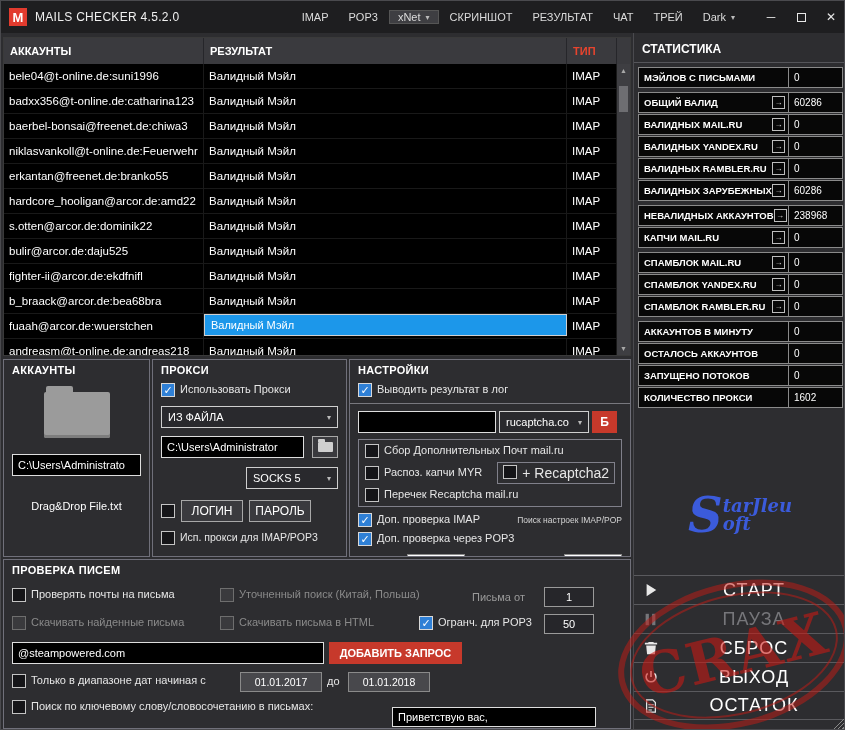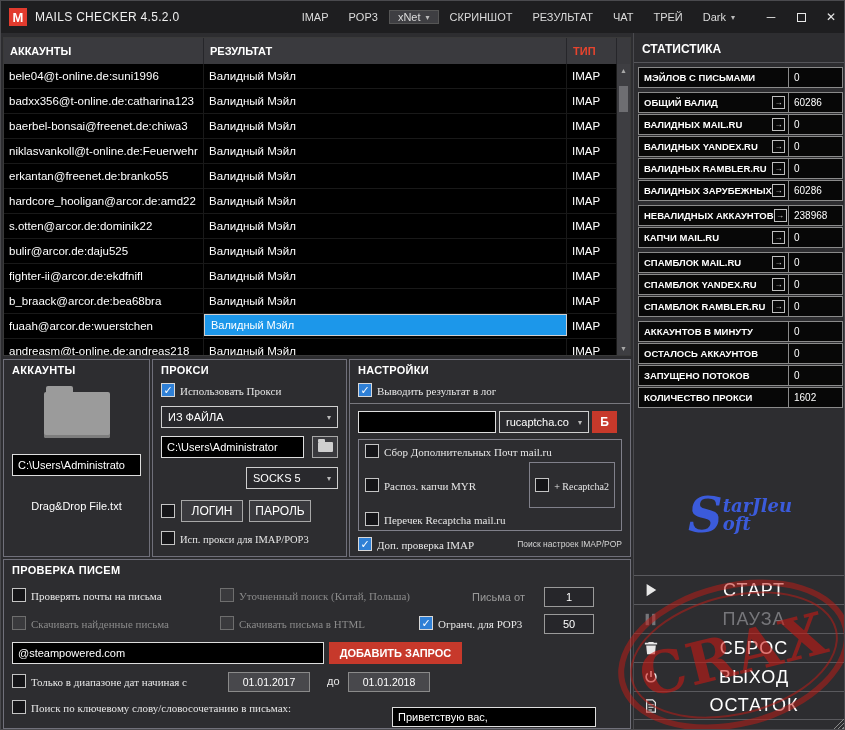--- a/index.html
+++ b/index.html
@@ -36,21 +36,21 @@
 
   
   .panel { position:absolute; border:1px solid #70707a; background:#2d2d30; overflow:hidden; }
   .ptitle { font-size:11px; font-weight:bold; color:#fff; padding:4px 8px 2px; letter-spacing:.3px; }
   #accounts-panel { left:2px; top:358px; width:147px; height:198px; }
   #proxy-panel { left:151px; top:358px; width:195px; height:198px; }
   #settings-panel { left:348px; top:358px; width:282px; height:198px; }
   #mailcheck-panel { left:2px; top:558px; width:628px; height:170px; }
 
   
-  .cb { display:flex; align-items:flex-end; gap:5px; font-size:11px; color:#e6e6e6; white-space:nowrap;font-family:Liberation Serif, serif; }
+  .cb { display:flex; align-items:flex-start; gap:5px; font-size:11px; color:#e6e6e6; white-space:nowrap; }
   .cb .box { width:14px; height:14px; border:1px solid #c4c4c4; background:#151518; flex:0 0 auto; display:flex; align-items:center; justify-content:center; color:#fff; }
   .cb.checked .box { background:#2f80d6; border-color:#d8d8d8; }
   .cb.checked .box::after { content:"✓"; font-size:11px; line-height:1; }
   .cb.disabled { color:#8a8a8a; }
   .cb.disabled .box { border-color:#6e6e6e; background:#3a3a3d; }
 
   
   .tinput { background:#000; border:1px solid #dedede; color:#fff; font-size:11px; height:22px; padding:0 5px; font-family:inherit; outline:none; }
   .tinput.small { background:#26262a; border:1px solid #9a9a9a; text-align:center; height:20px; }
   .tinput.lite { background:#fff; color:#000; border:1px solid #8a8a8a; text-align:center; height:20px; }
@@ -83,21 +83,21 @@
   
   #settings-panel .content { padding:2px 8px 0; }
   .st-log { margin-top:3px; }
   .sep { border-top:1px solid #78787e; margin:6px -8px 0; }
   .captcha-row { display:flex; gap:3px; margin-top:7px; }
   .captcha-key { width:138px; }
   .captcha-sel { width:90px; }
   .bal-btn { width:25px; height:22px; font-size:12px; display:flex; align-items:center; justify-content:center; }
   .group-box { border:1px solid #80808a; margin-top:6px; padding:4px 6px; display:flex; flex-direction:column; gap:4px; }
   .gb-row { display:flex; justify-content:space-between; align-items:center; }
-  .recap2 { border:1px solid #80808a; padding:15px 5px; font-size:10px; }
+  .recap2 { border:1px solid #80808a; padding:2px 5px; font-size:14px; }
   .imap-row { display:flex; align-items:center; justify-content:space-between; margin-top:6px; }
   .hint { font-size:8.5px; color:#d4d4d4; }
   .pop3-row { margin-top:5px; }
   .tt-row { display:flex; align-items:center; margin-top:8px; font-size:11px; color:#e6e6e6; }
   .tt-row .tinput { width:58px; margin-left:7px; }
   .tt-spacer { flex:1; }
 
   
   #mailcheck-panel .content { position:relative; height:147px; }
   .mc-abs { position:absolute; }
@@ -372,21 +372,21 @@
       </label>
       <input class="tinput small num-in mc-abs" style="left: 540px; top: 36px;" value="50">
 
       <input class="tinput mc-query mc-abs" style="left: 8px; top: 64px;" value="@steampowered.com">
       <button class="redbtn mc-addbtn mc-abs" style="left:325px;top:64px">ДОБАВИТЬ ЗАПРОС</button>
 
       <label class="cb mc-abs" style="left:8px;top:96px">
         <span class="box"></span>
         <span>Только в диапазоне дат начиная с</span>
       </label>
-      <div class="datebtn mc-date mc-abs" style="left:224px;top:94px">01.01.2017</div>
+      <div class="datebtn mc-date mc-abs" style="left:236px;top:94px">01.01.2017</div>
       <span class="mc-label mc-abs" style="left:323px;top:97px;color:#e6e6e6">до</span>
       <div class="datebtn mc-date mc-abs" style="left:344px;top:94px">01.01.2018</div>
 
       <label class="cb mc-abs" style="left:8px;top:122px">
         <span class="box"></span>
         <span>Поиск по ключевому слову/словосочетанию в письмах:</span>
       </label>
       <input class="tinput mc-keyword mc-abs" style="left: 388px; top: 129px;" value="Приветствую вас,">
     </div>
   </div>

